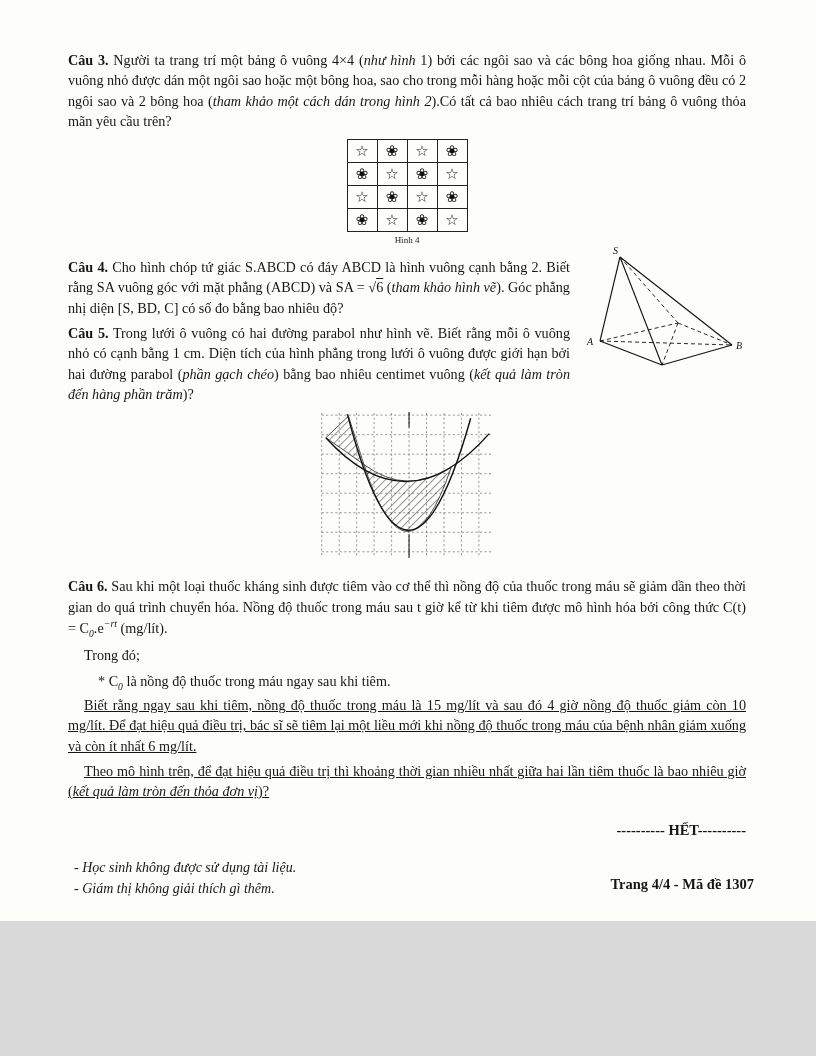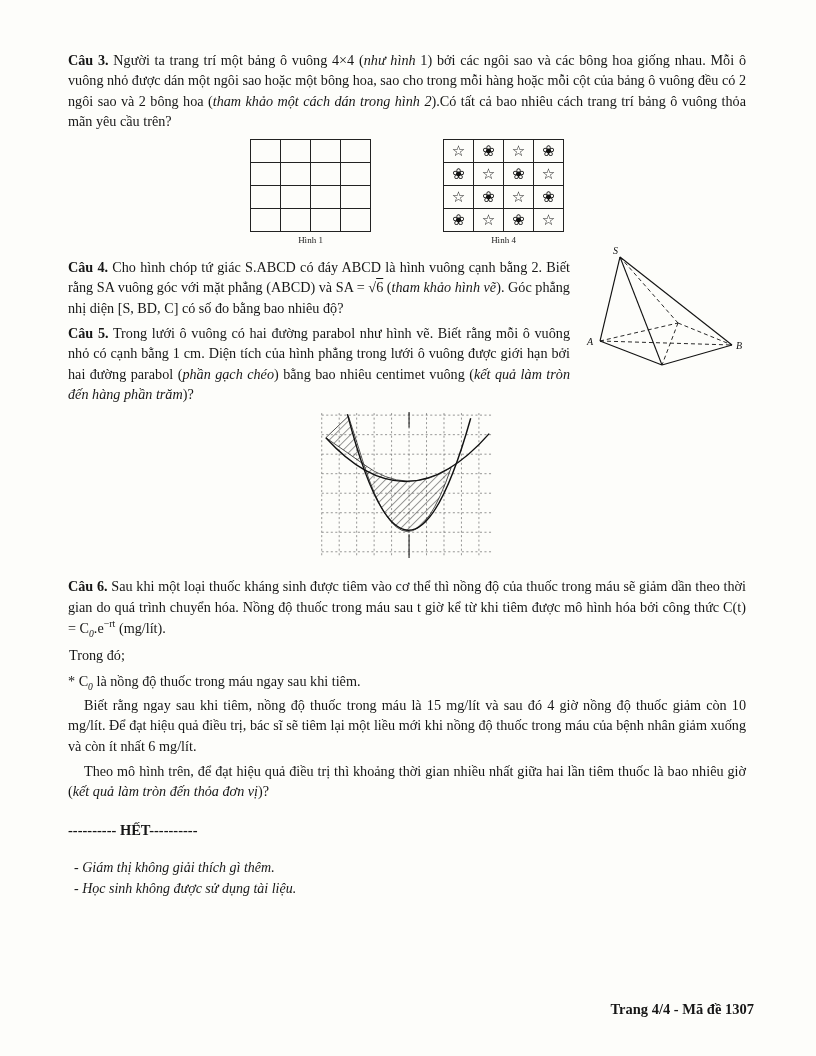--- a/index.html
+++ b/index.html
@@ -1,83 +1,62 @@
 <!DOCTYPE html>
 <html><head>
 <meta charset="utf-8">
 <style>
   * { margin:0; padding:0; box-sizing:border-box; }
   html,body { background:#d9d9d9; }
   body { font-family:"Liberation Serif", serif; }
   .page {
-    width:816px; height:1056px; margin:0 auto; background:#fdfdfa;
+    width:816px; height:921px; margin:0 auto; background:#fdfdfa;
     position:relative; padding:50px 70px 0 68px; color:#161616; overflow:hidden;
   }
   .para { font-size:14.2px; line-height:1.43; text-align:justify; margin-bottom:5px; }
   .b { font-weight:bold; }
   .i { font-style:italic; }
   .m { }
   .ol { text-decoration:overline; }
   .sub { vertical-align:sub; font-size:0.68em; font-style:italic; }
-  .sup { vertical-align:super; font-size:0.70em; }
+  .sup { vertical-align:super; font-size:0.70em; font-style:italic; }
 
   
   .fig-row { display:flex; justify-content:center; align-items:flex-end; gap:72px; margin:8px 0 12px; }
   .fig { text-align:center; }
   .sqgrid { display:grid; grid-template-columns:repeat(4,29px); grid-auto-rows:22px;
             gap:1px; background:#222; border:1px solid #222; margin:0 auto; }
   .sqgrid .cell { background:#fdfdfa; display:flex; align-items:center; justify-content:center;
                   font-size:15px; line-height:1; color:#111; }
   .caption { font-size:9px; margin-top:3px; color:#222; }
 
   
   .pyr-fig { float:right; width:162px; height:124px; margin:-12px 0 2px 14px; }
   .pyr-fig text { font-family:"Liberation Serif", serif; font-style:italic; font-size:10px; fill:#111; }
 
   
   .parab-wrap { clear:none; text-align:center; margin:6px 0 12px; }
   .parab-fig { width:178px; height:150px; }
 
-  .q6-intro { margin-left:1px; }
-  .bullet { margin-bottom:2px; }
-  .ind { text-indent:16px; }
+  .q6-intro { margin-left:16px; }
+  .bullet { margin-left:30px; margin-bottom:2px; }
+  .ind { text-indent:16px;text-decoration:underline; }
 
-  .het { text-align:left; font-weight:bold; font-size:14.5px; margin:20px 0 18px; }
+  .het { text-align:right; font-weight:bold; font-size:14.5px; margin:20px 0 18px; }
   .note { font-style:italic; font-size:14px; line-height:1.55; margin-left:6px; }
-  .footer { position:absolute; right:62px; bottom:38px; font-weight:bold; font-size:14.5px;margin-left:16px; }
+  .footer { position:absolute; right:62px; bottom:28px; font-weight:bold; font-size:14.5px;margin-left:16px; }
 </style>
 </head>
 <body>
 
 <div class="page">
 
   <p class="para"><span class="b">Câu 3.</span><span> Người ta trang trí một bảng ô vuông 4×4 (</span><span class="i">như hình</span><span> 1) bởi các ngôi sao và các bông hoa giống nhau. Mỗi ô vuông nhỏ được dán một ngôi sao hoặc một bông hoa, sao cho trong mỗi hàng hoặc mỗi cột của bảng ô vuông đều có 2  ngôi sao và 2  bông hoa (</span><span class="i">tham khảo một cách dán trong hình 2</span><span>).Có tất cả bao nhiêu cách trang trí bảng ô vuông thỏa mãn yêu cầu trên?</span></p>
 
   <div class="fig-row">
-    <div class="fig">
-      <div class="sqgrid">
-          <div class="cell"></div>
-          <div class="cell"></div>
-          <div class="cell"></div>
-          <div class="cell"></div>
-          <div class="cell"></div>
-          <div class="cell"></div>
-          <div class="cell"></div>
-          <div class="cell"></div>
-          <div class="cell"></div>
-          <div class="cell"></div>
-          <div class="cell"></div>
-          <div class="cell"></div>
-          <div class="cell"></div>
-          <div class="cell"></div>
-          <div class="cell"></div>
-          <div class="cell"></div>
-        </div>
-      <div class="caption">Hình 1</div>
-    </div>
     <div class="fig">
       <div class="sqgrid">
           <div class="cell">☆</div>
           <div class="cell">❀</div>
           <div class="cell">☆</div>
           <div class="cell">❀</div>
           <div class="cell">❀</div>
           <div class="cell">☆</div>
           <div class="cell">❀</div>
           <div class="cell">☆</div>
@@ -160,17 +139,17 @@
   </div>
 
   <p class="para"><span class="b">Câu 6.</span><span> Sau khi một loại thuốc kháng sinh được tiêm vào cơ thể thì nồng độ của thuốc trong máu sẽ giảm dần theo thời gian do quá trình chuyển hóa. Nồng độ thuốc trong máu sau </span><span class="m">t</span><span> giờ kể từ khi tiêm được mô hình hóa bởi công thức </span><span class="m">C</span><span>(</span><span class="m">t</span><span>) = </span><span class="m">C</span><span class="sub">0</span><span>.</span><span class="m">e</span><span class="sup">−rt</span><span> (mg/lít).</span></p>
   <p class="para q6-intro">Trong đó;</p>
   <p class="para bullet"><span>*  </span><span class="m">C</span><span class="sub">0</span><span> là nồng độ thuốc trong máu ngay sau khi tiêm.</span></p>
   <p class="para ind"><span>Biết rằng ngay sau khi tiêm, nồng độ thuốc trong máu là 15 mg/lít và sau đó 4 giờ nồng độ thuốc giảm còn 10 mg/lít. Để đạt hiệu quả điều trị, bác sĩ sẽ tiêm lại một liều mới khi nồng độ thuốc trong máu của bệnh nhân giảm xuống và còn ít nhất 6 mg/lít.</span></p>
   <p class="para ind"><span>Theo mô hình trên, để đạt hiệu quả điều trị thì khoảng thời gian nhiều nhất giữa hai lần tiêm thuốc là bao nhiêu giờ (</span><span class="i">kết quả làm tròn đến thỏa đơn vị</span><span>)?</span></p>
 
   <div class="het">---------- HẾT----------</div>
 
+  <p class="note">- Học sinh không được sử dụng tài liệu.</p>
   <p class="note">- Giám thị không giải thích gì thêm.</p>
-  <p class="note">- Học sinh không được sử dụng tài liệu.</p>
 
   <div class="footer">Trang 4/4 - Mã đề 1307</div>
 </div>
 
 </body></html>

